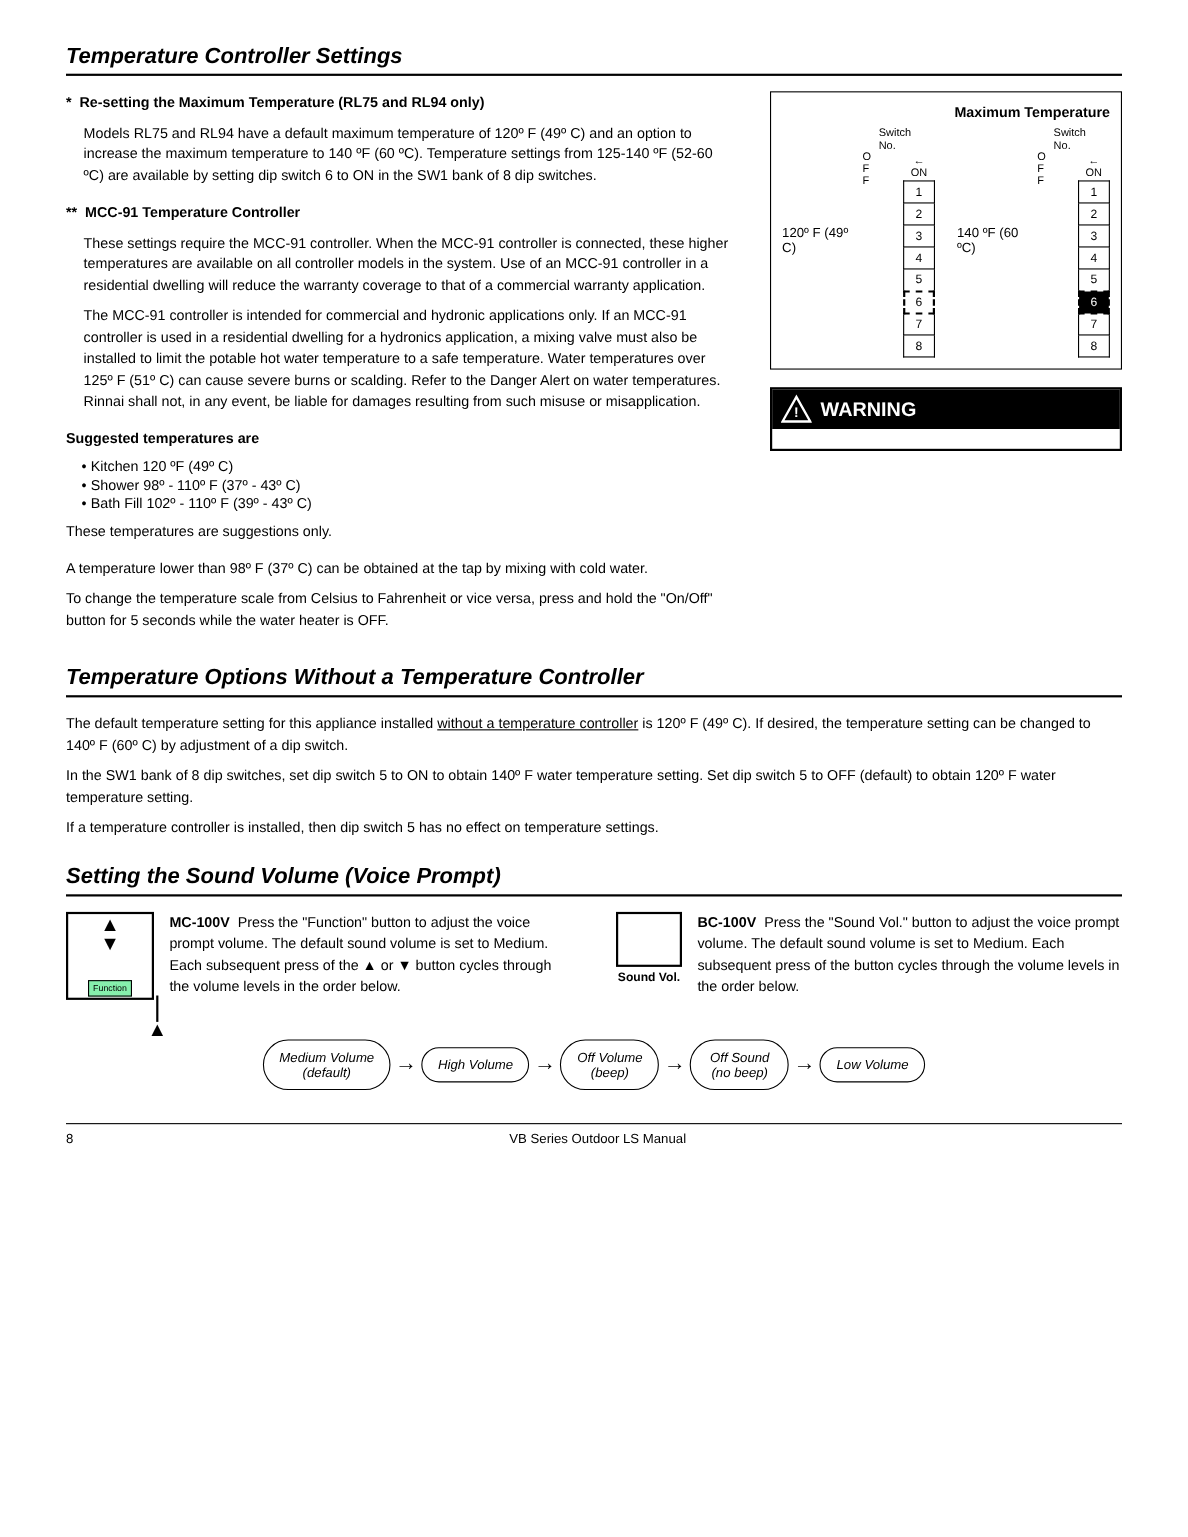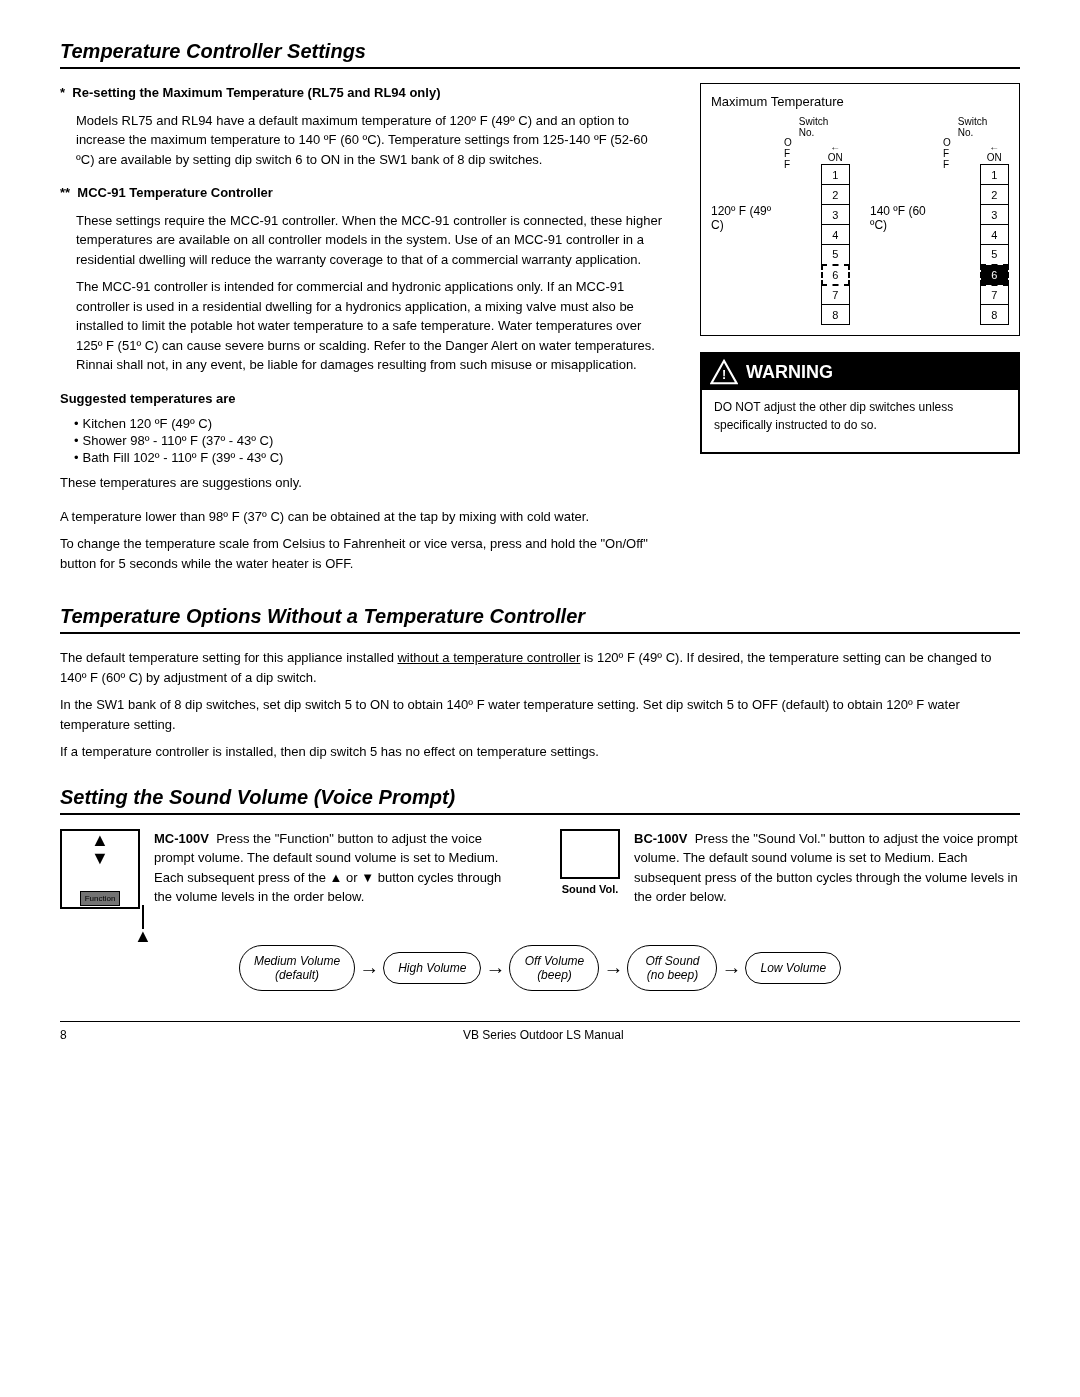--- a/index.html
+++ b/index.html
@@ -23,21 +23,21 @@
     }
     .section { margin-bottom: 24px; }
     .two-col { display: flex; gap: 36px; }
     .left-col { flex: 1; }
     .right-col { width: 320px; flex-shrink: 0; }
     p { margin-bottom: 8px; line-height: 1.5; }
     .bullet-list { margin-left: 10px; margin-bottom: 8px; }
     .bullet-list li { list-style: none; padding-left: 4px; margin-bottom: 2px; }
     .bullet-list li::before { content: "•"; margin-right: 4px; }
     .max-temp-box { border: 1px solid #000; padding: 10px; font-size: 12px; }
-    .max-temp-title { text-align: left; font-weight: normal; margin-bottom: 6px; font-size: 13px; }
+    .max-temp-title { text-align: right; font-weight: bold; margin-bottom: 6px; font-size: 13px; }
     .dip-switches-row { display: flex; gap: 20px; justify-content: center; }
     .dip-switch-col { display: flex; flex-direction: row; align-items: center; }
     .dip-switch-label { font-size: 12px; margin-bottom: 4px; }
     .dip-table { border-collapse: collapse; font-size: 11px; }
     .dip-table td { border: 1px solid #000; width: 28px; height: 20px; text-align: center; vertical-align: middle; padding: 1px 3px; }
     .dip-table .header-row td { border: none; font-size: 10px; }
     .dip-table .on-row td { border: none; margin-left: 28px; }
     .dip-switch-wrapper { display: flex; align-items: flex-start; gap: 4px; }
     .off-labels { display: flex; flex-direction: column; font-size: 10px; margin-top: 22px; }
     .warning-box {
@@ -77,21 +77,21 @@
     }
     .arrow-btn {
       font-size: 18px;
       line-height: 1;
       font-weight: bold;
     }
     .function-btn {
       font-size: 8px;
       border: 1px solid #000;
       padding: 2px 4px;
-      background: #737373;
+      background: #86efac;
       margin-top: 24px;
     }
     .bc100v-box {
       border: 2px solid #000;
       width: 60px;
       height: 50px;
       flex-shrink: 0;
       margin-top: 0;
     }
     .sound-vol-label { font-size: 11px; text-align: center; margin-top: 4px; font-weight: bold; }
@@ -275,21 +275,20 @@
       </div>
 
       <div class="warning-box" style="margin-top:16px;">
         <div class="warning-header">
           <svg class="warning-triangle" viewBox="0 0 40 36">
             <polygon points="20,2 38,34 2,34" fill="none" stroke="#fff" stroke-width="3"></polygon>
             <text x="20" y="28" text-anchor="middle" fill="#fff" font-size="18" font-weight="bold">!</text>
           </svg>
           <span>WARNING</span>
         </div>
-        <p class="warning-text">DO NOT adjust the other dip switches unless specifically instructed to do so.</p>
       </div>
     </div>
   </div>
 </div>
 
 <div class="temp-options-section section">
   <h1 class="section-title">Temperature Options Without a Temperature Controller</h1>
   <p>
     The default temperature setting for this appliance installed <span class="underline">without a temperature controller</span> is 120º F (49º C).  If desired, the temperature setting can be changed to 140º F (60º C) by adjustment of a dip switch.
   </p>

